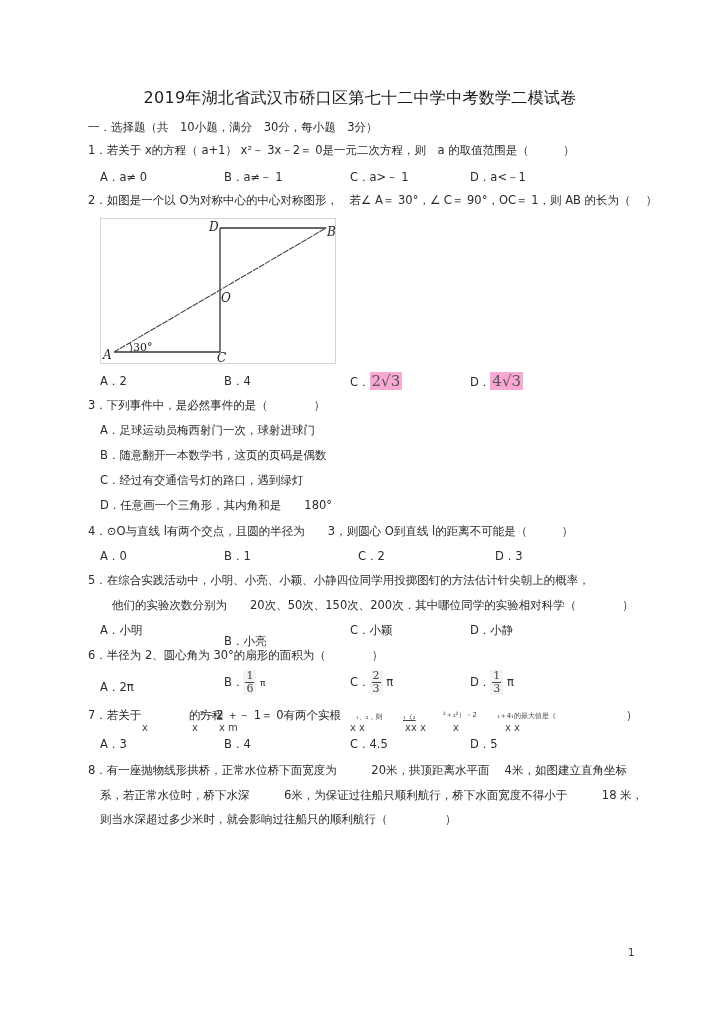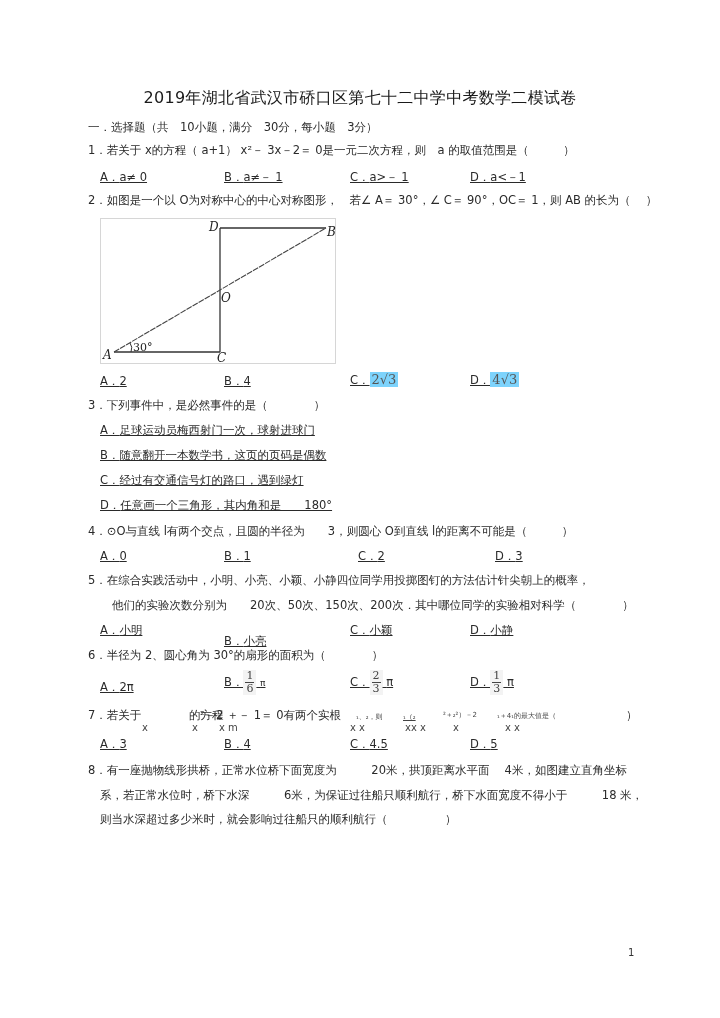--- a/index.html
+++ b/index.html
@@ -1,22 +1,22 @@
 <!DOCTYPE html>
 <html><head>
 <meta charset="utf-8">
 <style>
   html, body { margin: 0; padding: 0; background: #ffffff; }
   body { width: 720px; height: 1018px; position: relative; overflow: hidden;
          font-family: "DejaVu Sans", "Liberation Sans", sans-serif; color: #222; }
   .abs { position: absolute; white-space: nowrap; }
   .title { left: 0; width: 720px; top: 88px; text-align: center; font-size: 16px; color: #1a1a1a; letter-spacing: 0.3px; }
   .line { font-size: 11.5px; color: #2a2a2a; }
-  .opt { font-size: 11.5px; color: #2a2a2a; text-decoration: underline; }
-  .math-box { display: inline-block; background: #7dd3fc; padding: 0 2px; font-family: "DejaVu Serif", serif; font-size: 13px; color: #555; }
+  .opt { font-size: 11.5px; color: #2a2a2a; }
+  .math-box { display: inline-block; background: #f9a8d4; padding: 0 2px; font-family: "DejaVu Serif", serif; font-size: 15px; color: #555; }
   .frac { display: inline-flex; flex-direction: column; align-items: center; vertical-align: middle; background: #f3f3f3; padding: 0 2px; font-family: "DejaVu Serif", serif; font-size: 11px; line-height: 12px; color: #444; }
   .frac .num { border-bottom: 1px solid #444; padding: 0 1px; }
   .tiny { font-size: 7px; color: #444; }
   .small-x { font-size: 10px; color: #444; }
   .pagenum { font-size: 10px; color: #333; }
   svg text { font-family: "DejaVu Serif", serif; font-style: italic; }
 </style>
 </head>
 <body>
 

